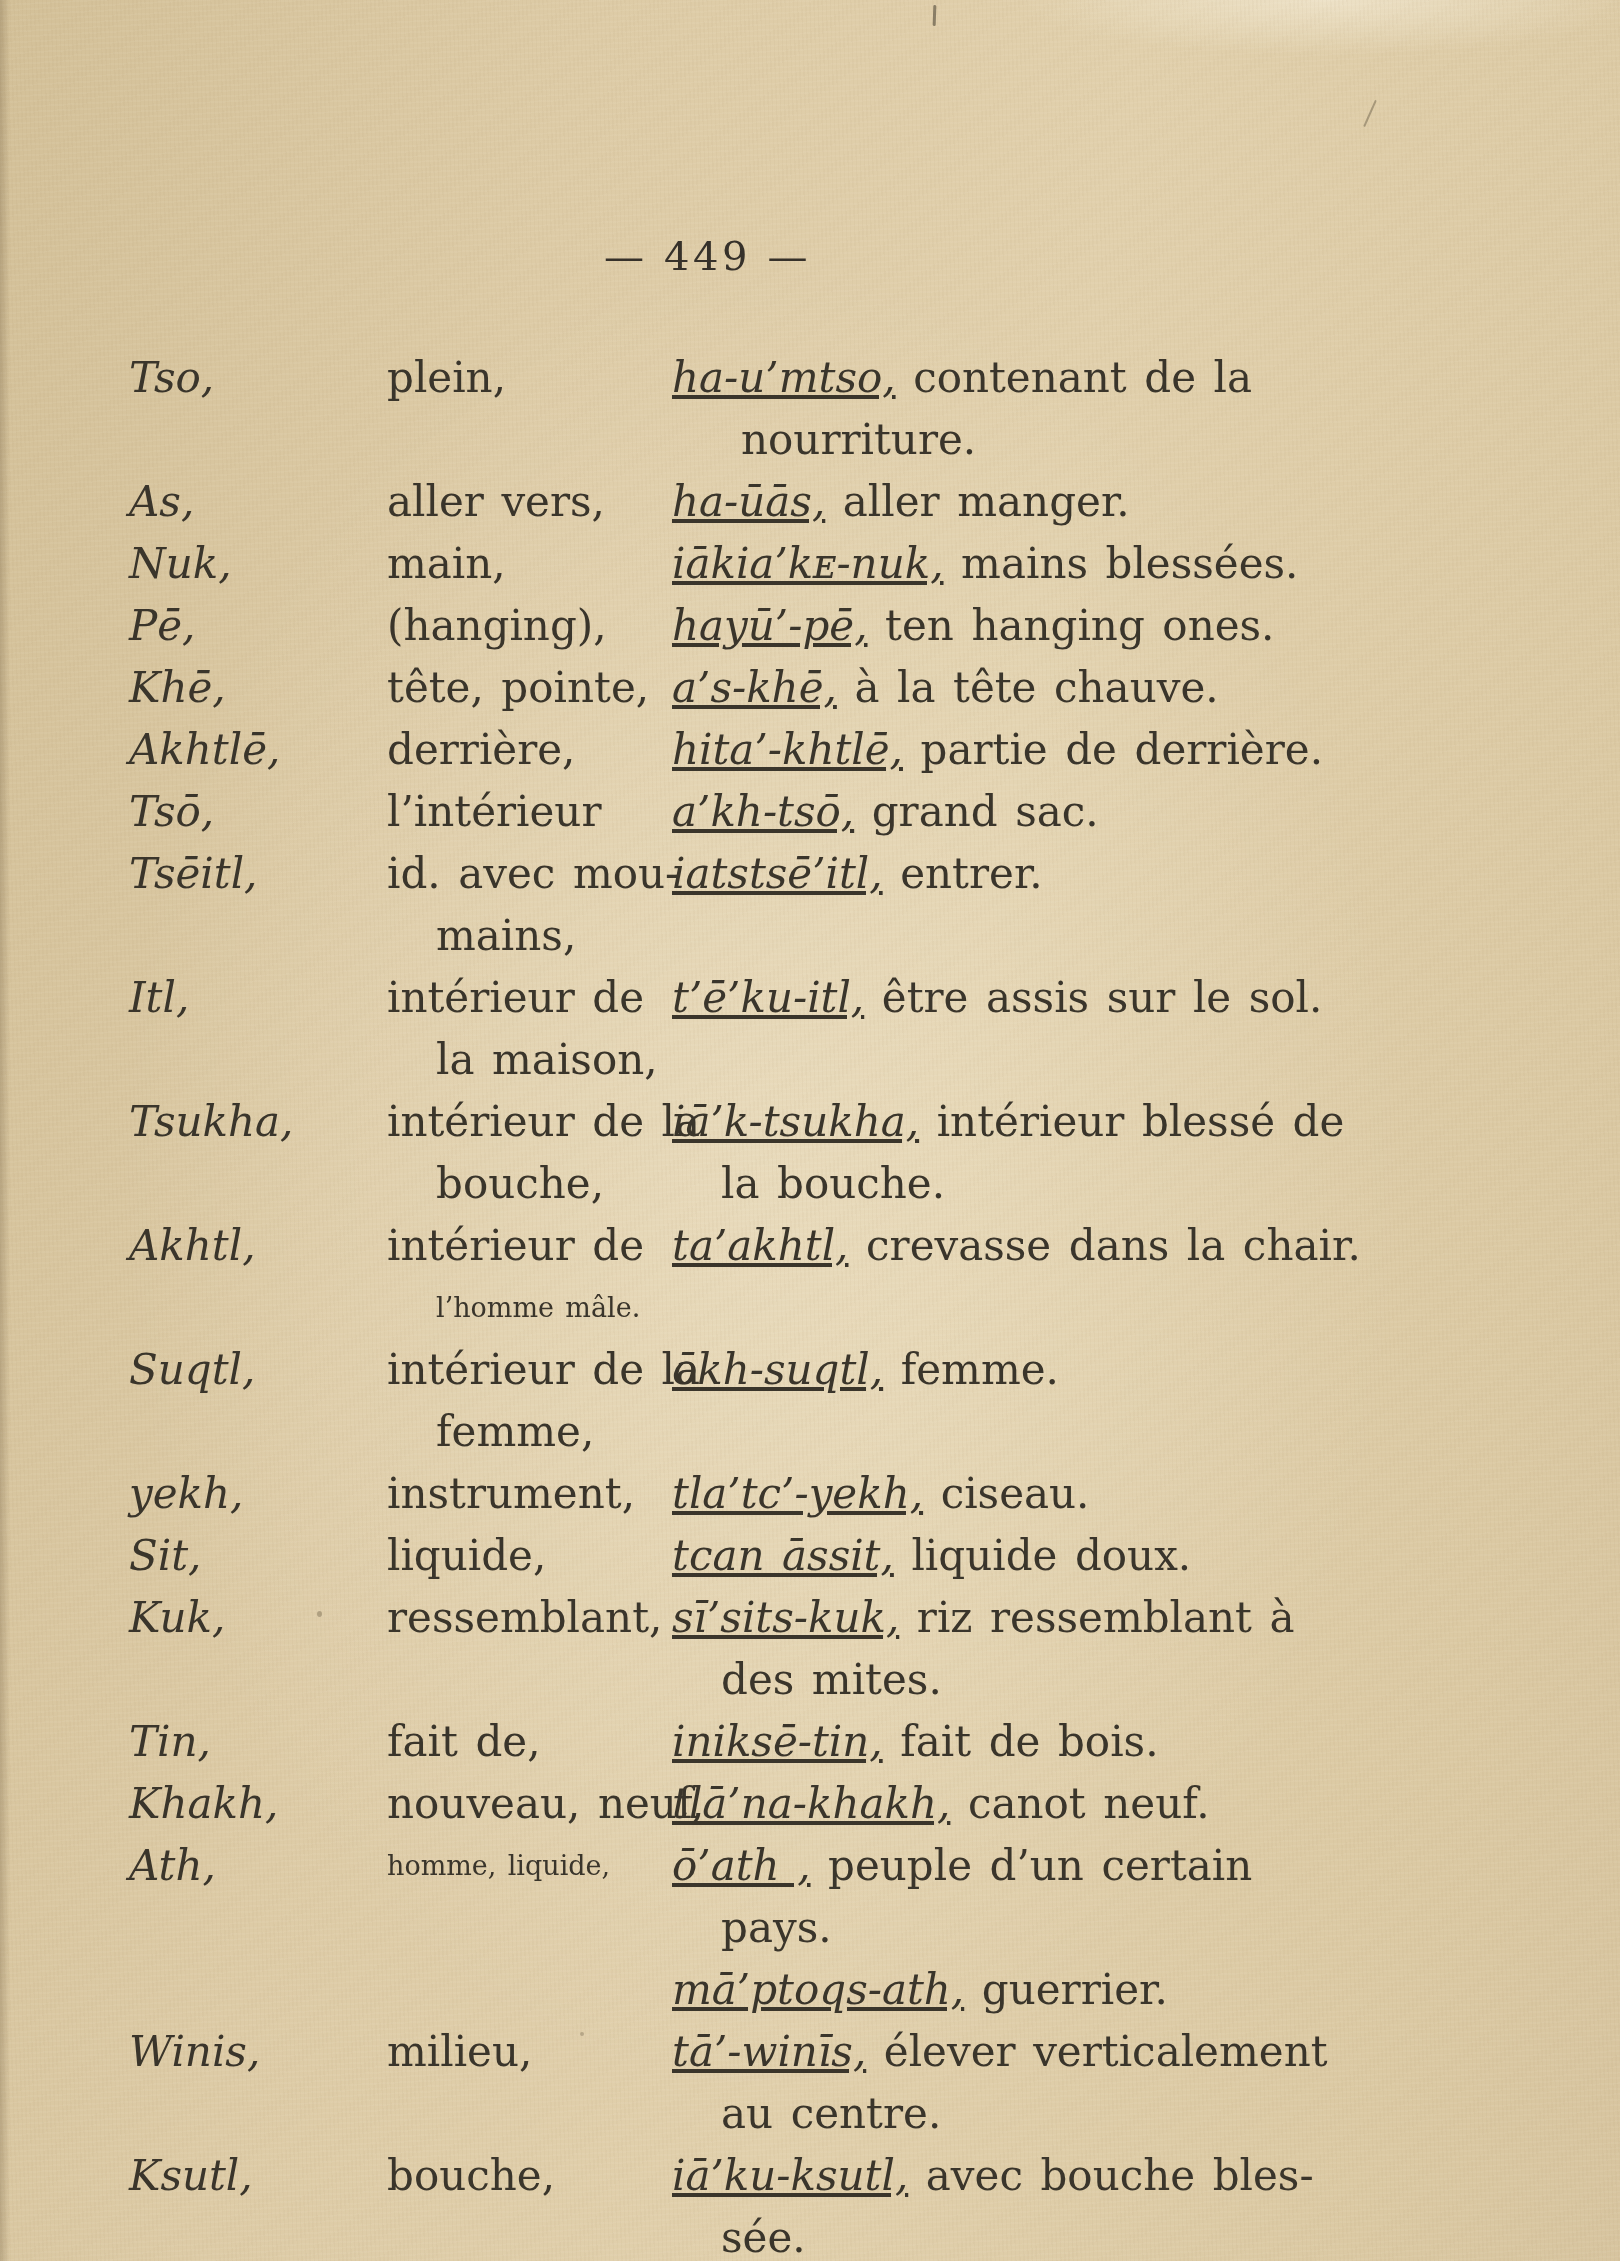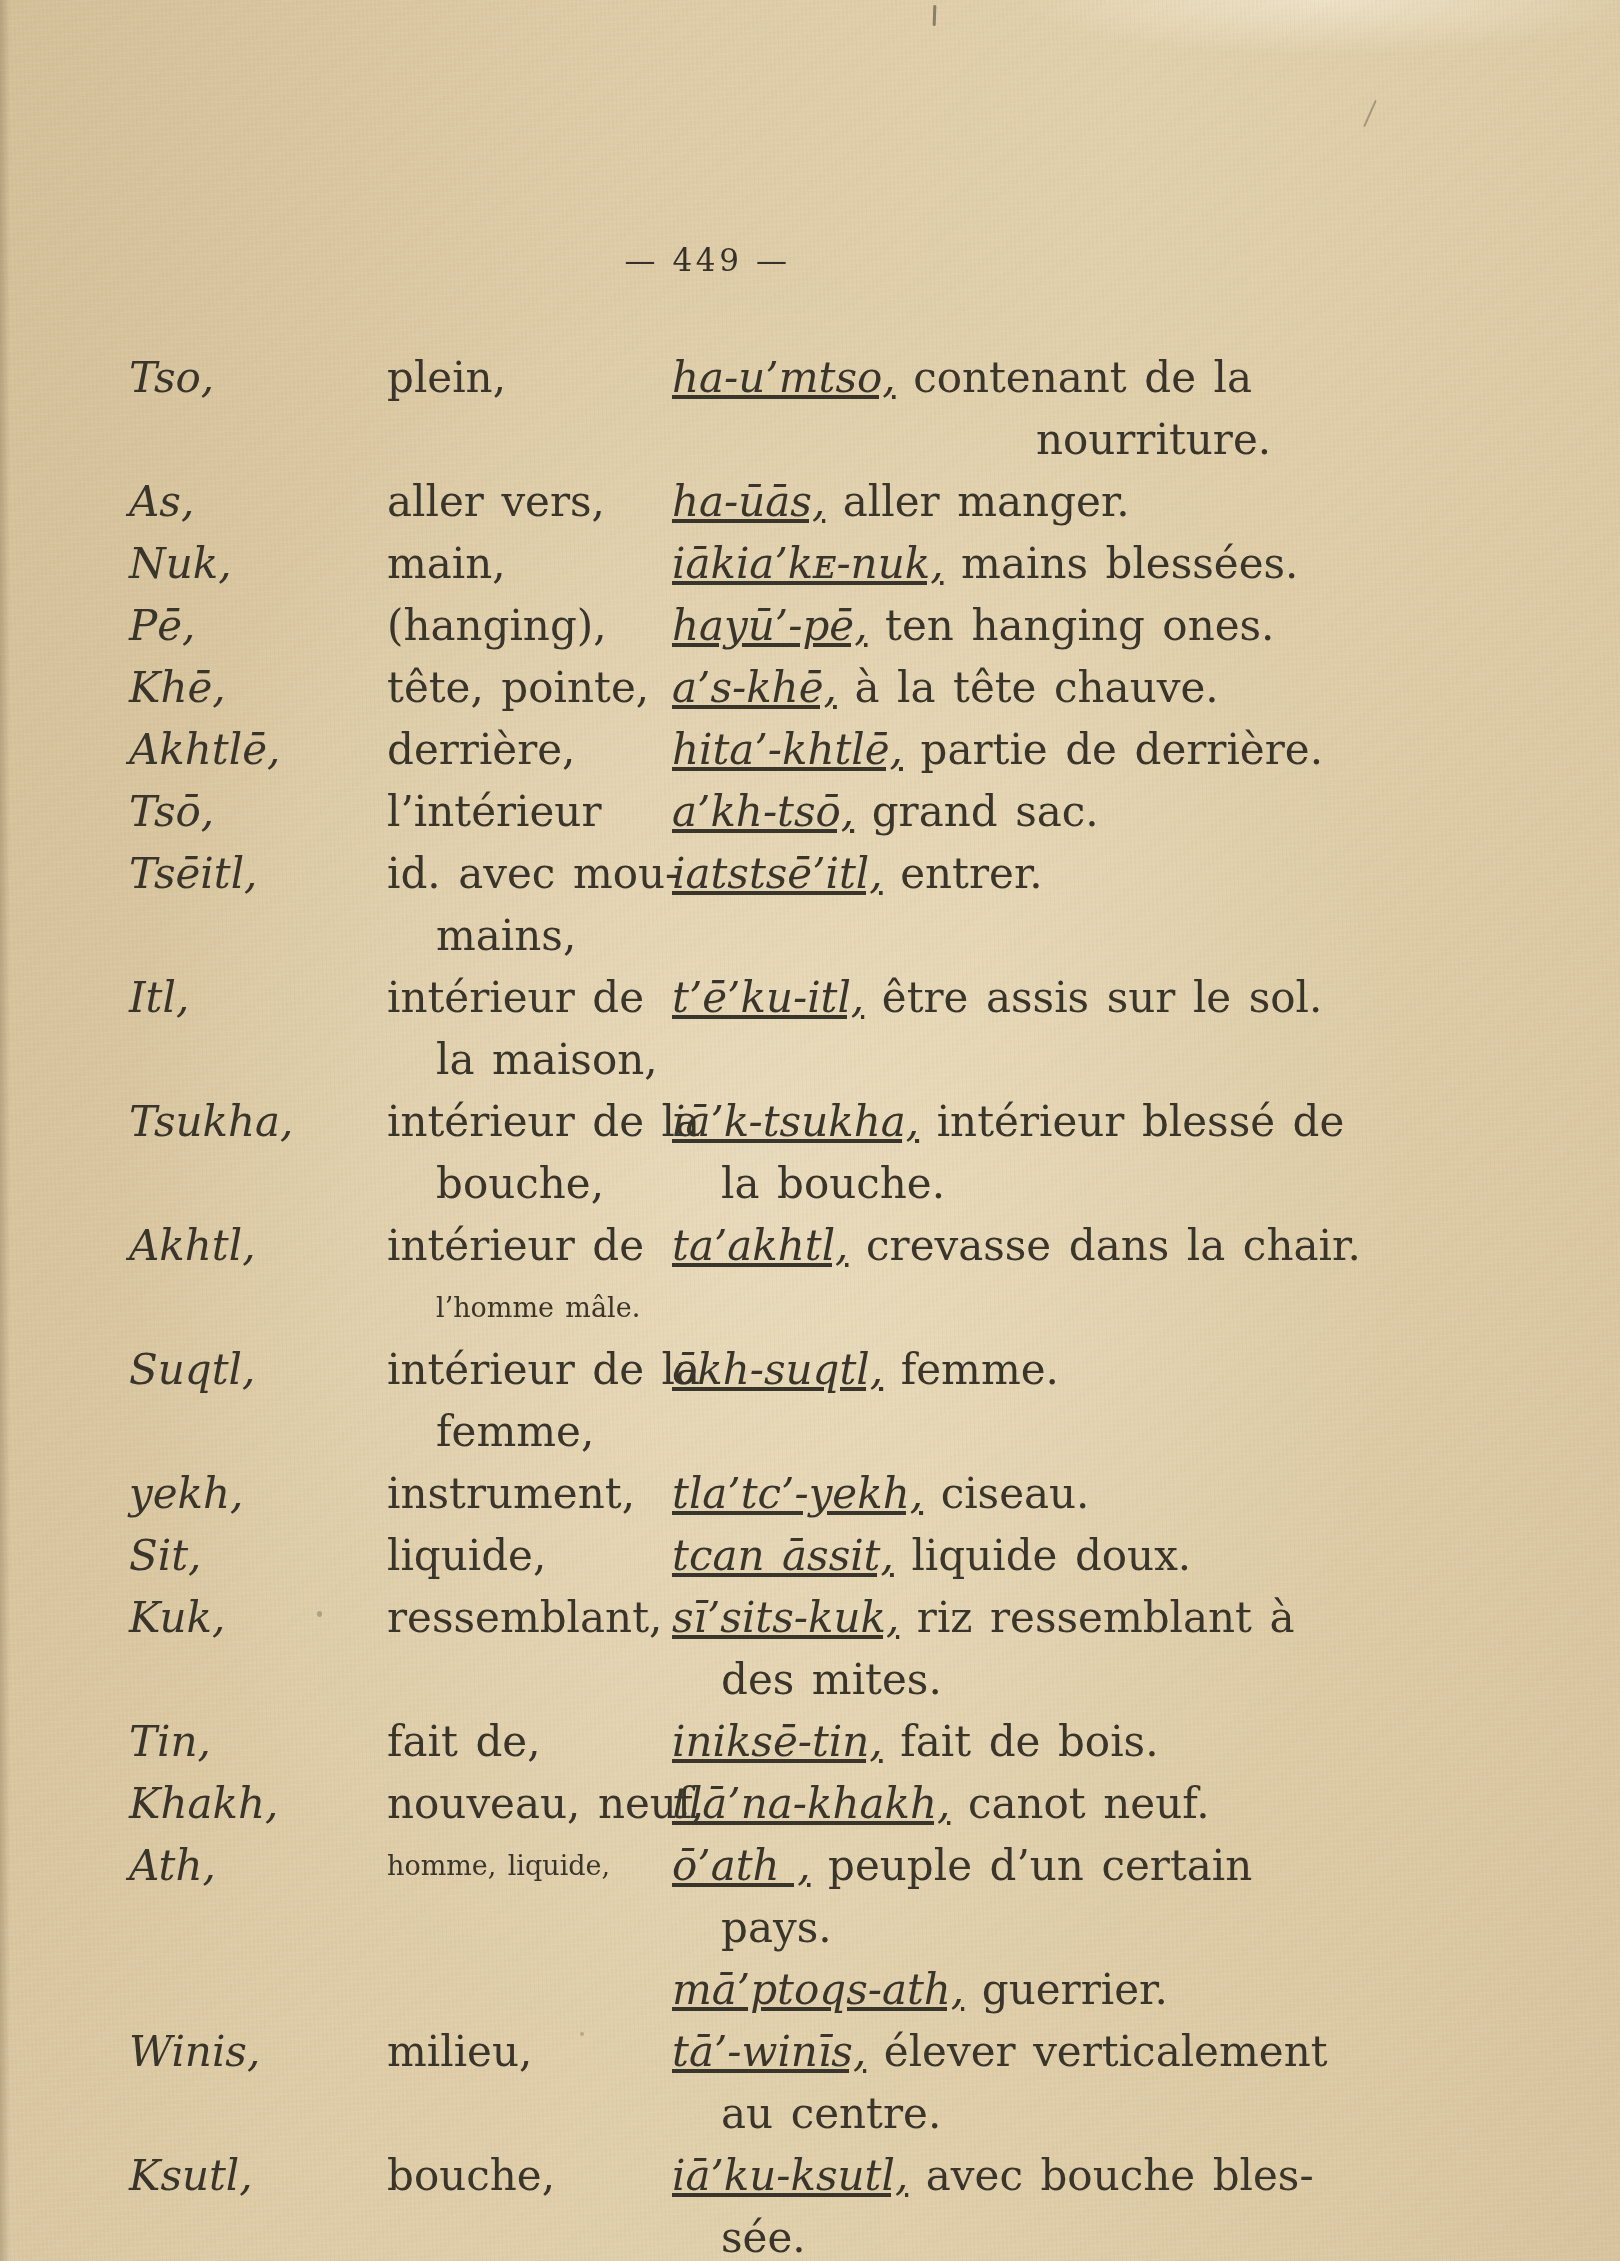--- a/index.html
+++ b/index.html
@@ -17,33 +17,33 @@
       linear-gradient(100deg,#d3c098 0%,#ddcba6 28%,#e1d0ac 55%,#dbc9a3 84%,#d6c39e 100%);
   }
   
   .page::before{
     content:"";position:absolute;inset:0;pointer-events:none;
     background:
       repeating-linear-gradient(88deg, rgba(146,117,77,.045) 0 1.4px, rgba(0,0,0,0) 1.4px 4.1px),
       repeating-linear-gradient(-3deg, rgba(255,252,240,.05) 0 1.8px, rgba(0,0,0,0) 1.8px 5.4px);
   }
   .header{
-    position:absolute;top:243px;left:529px;width:357px;
-    text-align:center;font-size:31px;line-height:1.1;letter-spacing:3.6px;
+    position:absolute;top:234px;left:529px;width:357px;
+    text-align:center;font-size:40px;line-height:1.1;letter-spacing:3.6px;
     color:#36312a;
   }
   .entries{position:absolute;top:347px;left:129px;right:54px;}
   .row{display:grid;grid-template-columns:258px 285px 1fr;align-items:start;}
   .ln{line-height:62px;font-size:42px;white-space:nowrap;word-spacing:.10em;}
   .sm{font-size:27px;}
   .w{font-style:italic;}
   .ex-it{font-style:italic;text-decoration:underline;}
   .ind0{padding-left:0;}
   .ind1{padding-left:49px;}
-  .ind2{padding-left:69px;text-align:center;}
+  .ind2{padding-left:69px;}
   
   .art{position:absolute;pointer-events:none;}
   .art-tick{top:5.4px;left:933px;width:2.7px;height:21px;background:rgba(52,45,33,.5);transform:rotate(2deg);border-radius:1.4px;}
   .art-slash{top:99px;left:1369px;width:2.3px;height:29px;background:rgba(77,66,48,.38);transform:rotate(24deg);border-radius:1.4px;}
   .art-dot1{top:1611px;left:317px;width:5px;height:5.9px;background:rgba(90,76,54,.35);border-radius:50%;}
   .art-dot2{top:2032px;left:580px;width:4.1px;height:4.1px;background:rgba(90,76,54,.3);border-radius:50%;}
   .edge-left{left:0;top:0;width:10px;height:100%;background:linear-gradient(90deg, rgba(95,76,48,.26), rgba(95,76,48,0));}
 </style>
 </head>
 <body>

